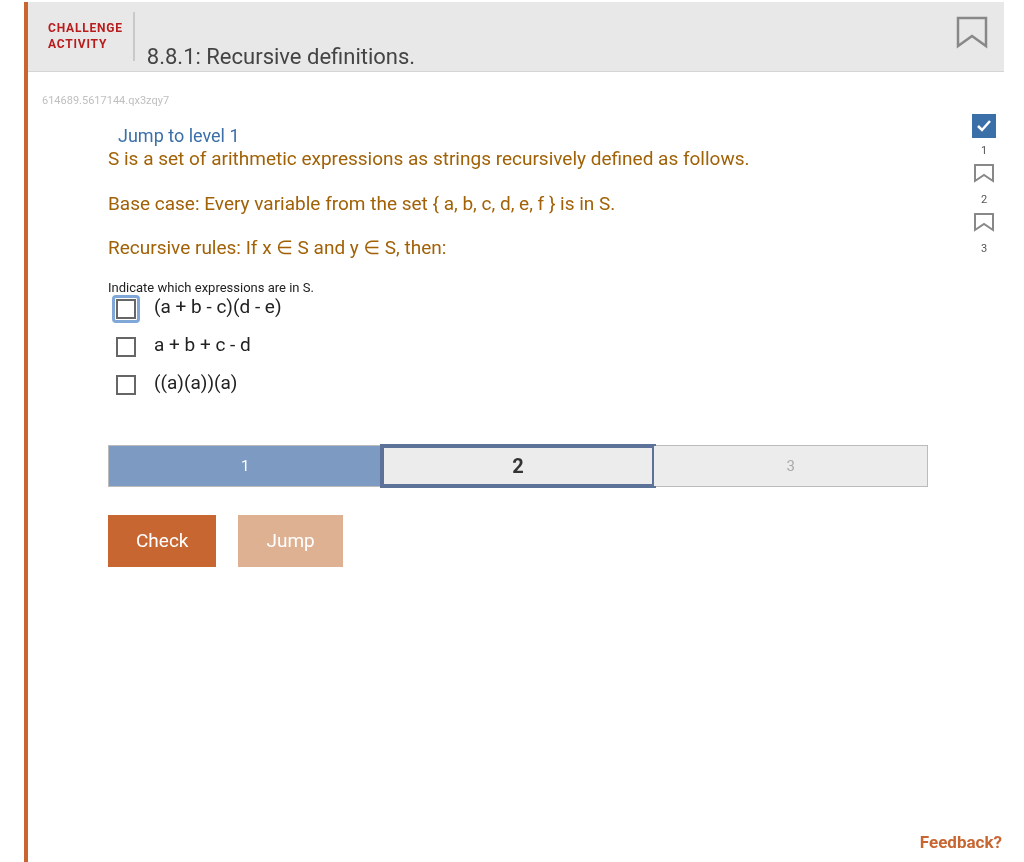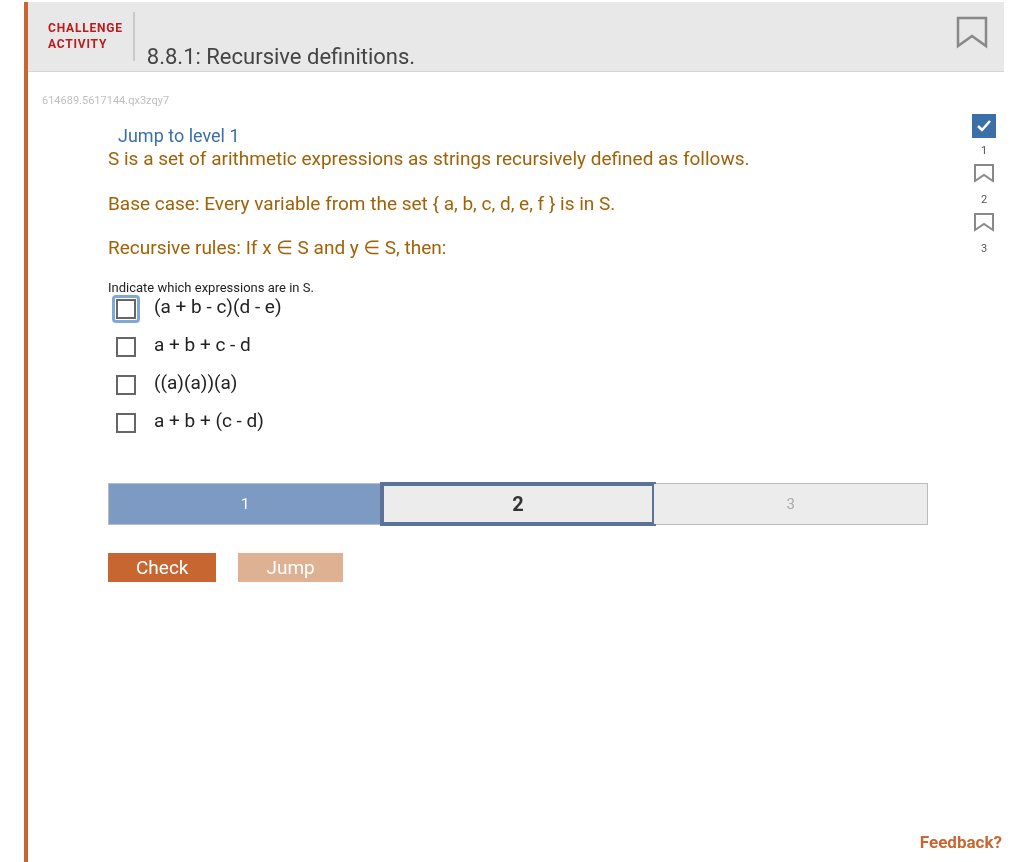--- a/index.html
+++ b/index.html
@@ -162,21 +162,21 @@
     color: #aaa;
     font-size: 15px;
   }
   .btn-row {
     display: flex;
     gap: 22px;
     margin-top: 28px;
   }
   .btn {
     border: none;
-    height: 29px;
+    height: 52px;
     padding: 0 28px;
     font-size: 19px;
     color: #fff;
     cursor: pointer;
     font-family: inherit;
   }
   .btn-primary { background: #c86632; }
   .btn-secondary { background: #deb193; }
   
   .level-strip {
@@ -281,26 +281,20 @@
             <span class="checkbox"></span>
           </span>
           <span class="option-text">a + b + c - d</span>
         </div>
         <div class="option-row">
           <span class="cb-wrap">
             <span class="checkbox"></span>
           </span>
           <span class="option-text">((a)(a))(a)</span>
         </div>
-        <div class="option-row">
-          <span class="cb-wrap">
-            <span class="checkbox"></span>
-          </span>
-          <span class="option-text">a + b + (c - d)</span>
-        </div>
       </div>
 
       <div class="stepbar">
         <div class="step done">1</div>
         <div class="step current">2</div>
         <div class="step future">3</div>
       </div>
 
       <div class="btn-row">
         <button class="btn btn-primary">Check</button>

